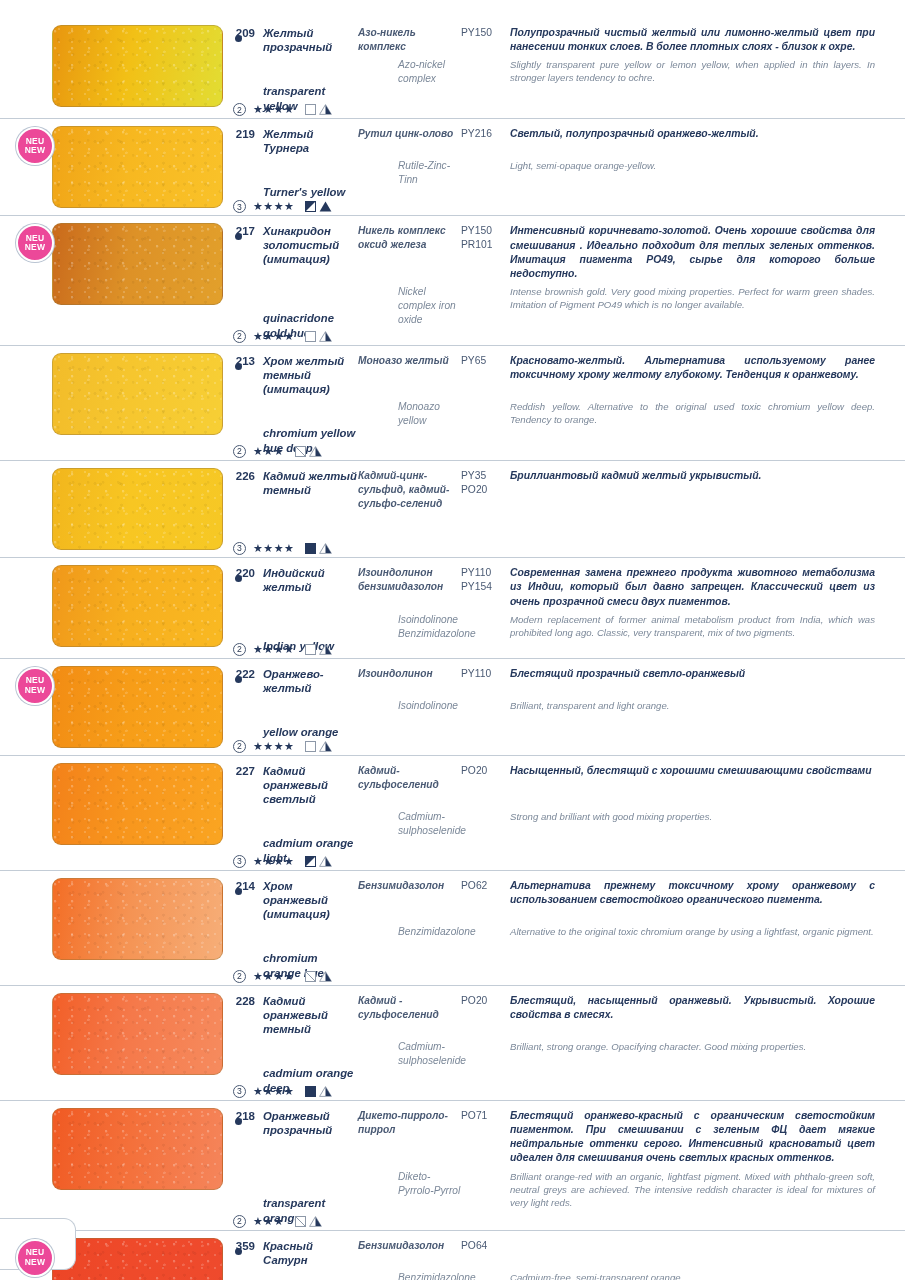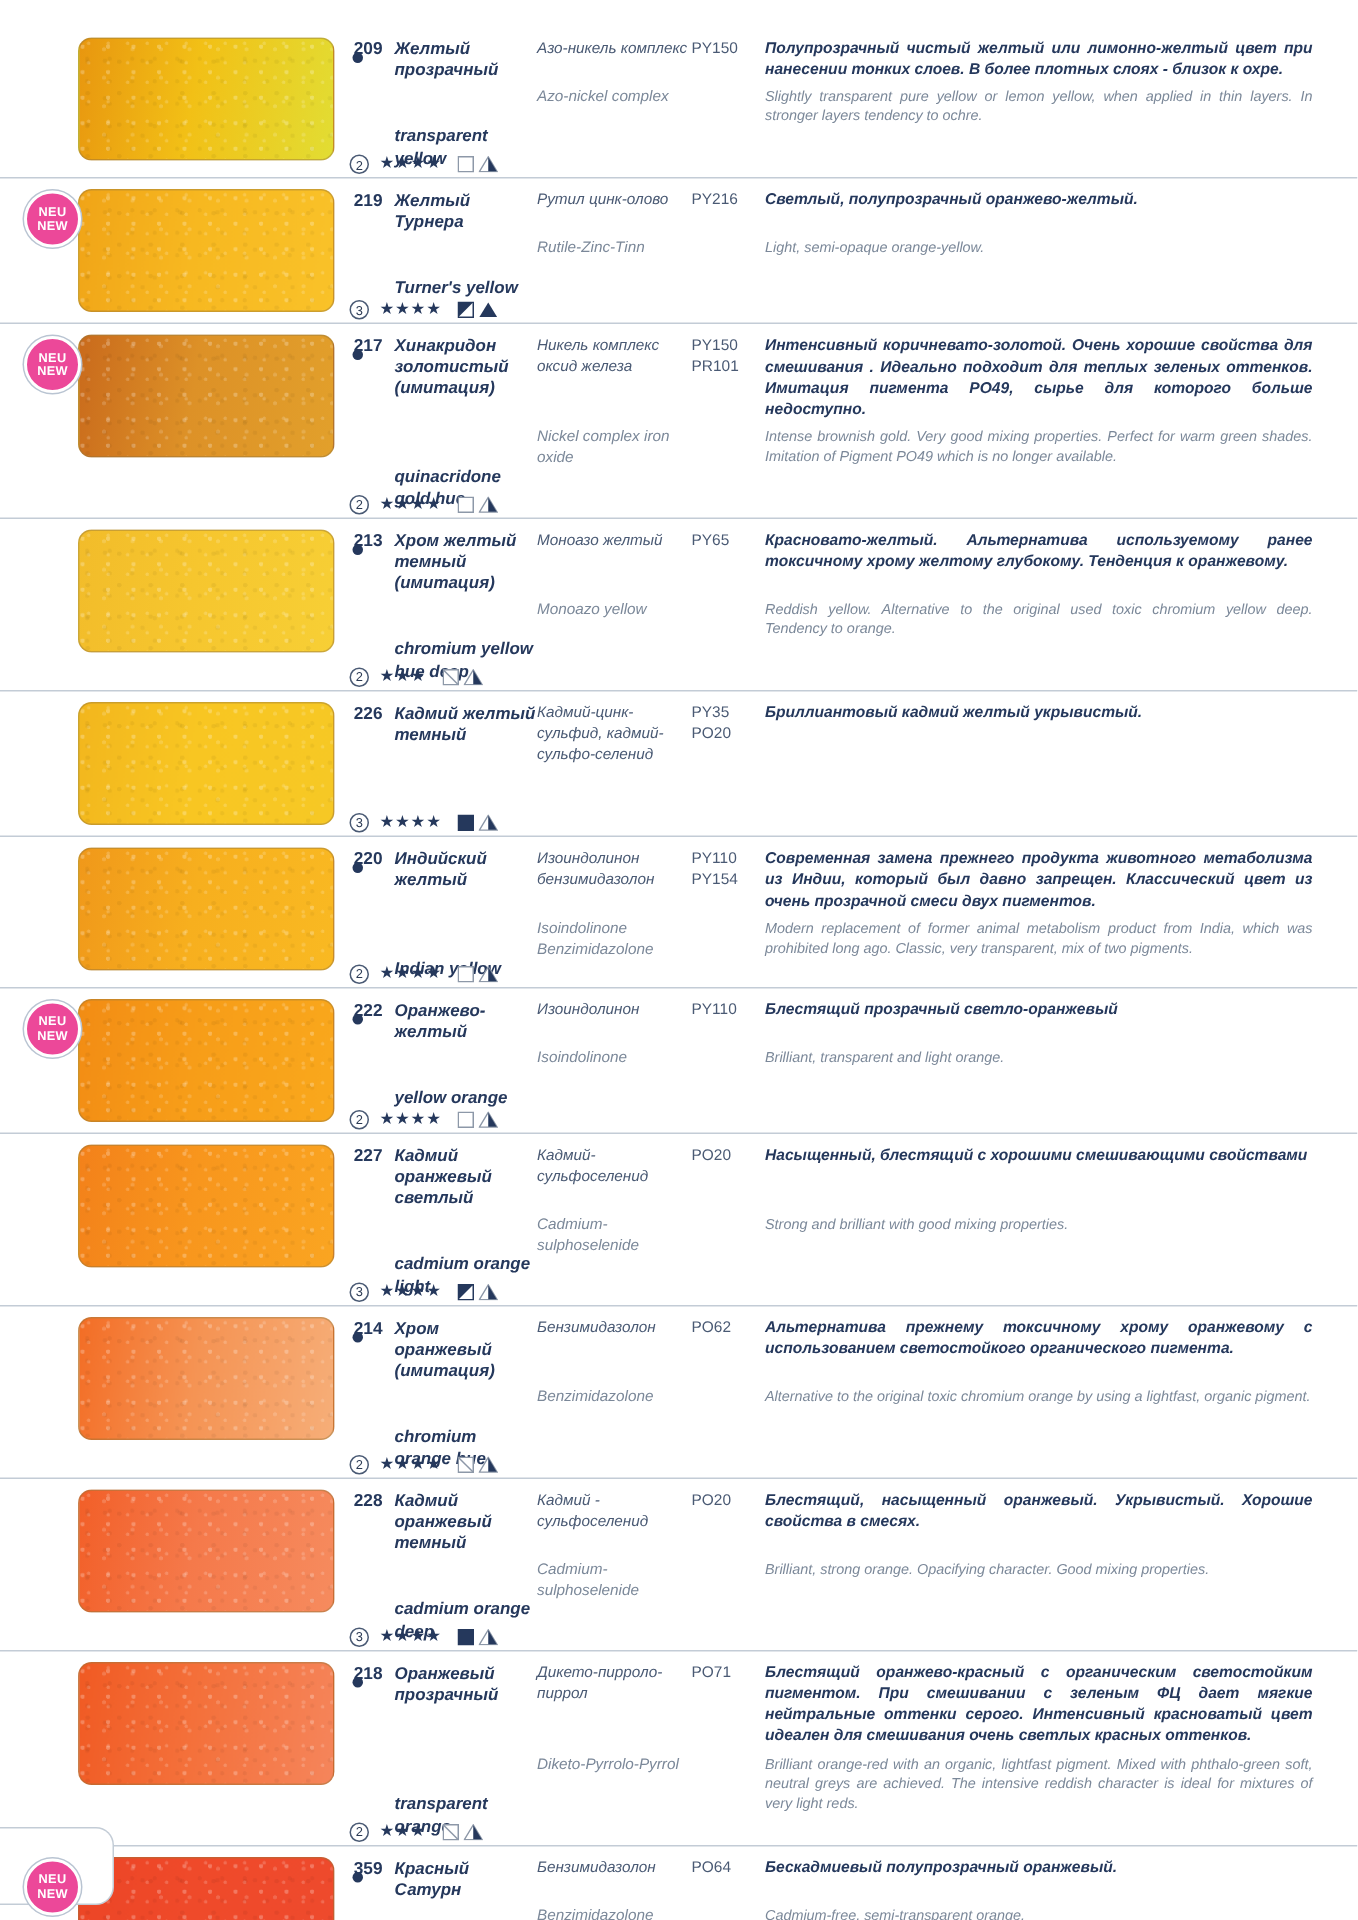--- a/index.html
+++ b/index.html
@@ -70,22 +70,22 @@
   .line { display: flex; align-items: flex-start; }
 
   .c-num { width: 30px; flex:0 0 30px; text-align:right; font-size:11.5px; font-weight:bold; color:#25385c; padding-top:1px;}
   .c-name { width: 103px; flex:0 0 103px; padding-left: 8px; }
   .c-chem { width: 103px; flex:0 0 103px; }
   .c-idx  { width: 49px; flex:0 0 49px; }
   .c-desc { flex: 1 1 auto; padding-right: 30px; }
 
   .name-ru { font-size: 11.3px; font-style: italic; font-weight: bold; color:#25385c; line-height: 14px; }
   .name-en { font-size: 11.3px; font-style: italic; font-weight: bold; color:#25385c; line-height: 15px; margin-top: 26px; }
-  .chem-ru { font-size: 10.2px; font-style: italic; color:#4a5a74; line-height: 14px; }
-  .chem-en { font-size: 10.2px; font-style: italic; color:#7b8899; line-height: 14px; }
+  .chem-ru { font-size: 10.2px; font-style: italic; color:#4a5a74; line-height: 14px; font-weight: bold; }
+  .chem-en { font-size: 10.2px; font-style: italic; color:#7b8899; line-height: 14px; margin-left: 40px; }
   .idx { font-size: 10.3px; color:#4a5a74; line-height: 14px; }
   .desc-ru { font-size: 10.4px; font-style: italic; font-weight: bold; color:#25385c; line-height: 14.2px; text-align: justify; }
   .desc-en { font-size: 9.6px; font-style: italic; color:#7b8899; line-height: 13px; text-align: justify; }
 
   .dot {
     position:absolute; left: 10px; top: 17px;
     width: 7px; height: 7px; border-radius:50%;
     background:#25385c;
   }
 
@@ -772,23 +772,20 @@
               <div class="c-num">359</div>
               <div class="c-name">
                 <div class="name-ru">Красный Сатурн</div>
               </div>
               <div class="c-chem">
                 <div class="chem-ru">Бензимидазолон</div>
               </div>
               <div class="c-idx">
                 <div class="idx">PO64</div>
               </div>
-              <div class="c-desc">
-                <div class="desc-ru">Бескадмиевый полупрозрачный оранжевый.</div>
-              </div>
             </div>
             <div class="line row2">
               <div class="c-num"></div>
               <div class="c-name">
                 <div class="name-en">Saturn red</div>
               </div>
               <div class="c-chem">
                 <div class="chem-en">Benzimidazolone</div>
               </div>
               <div class="c-idx"></div>

